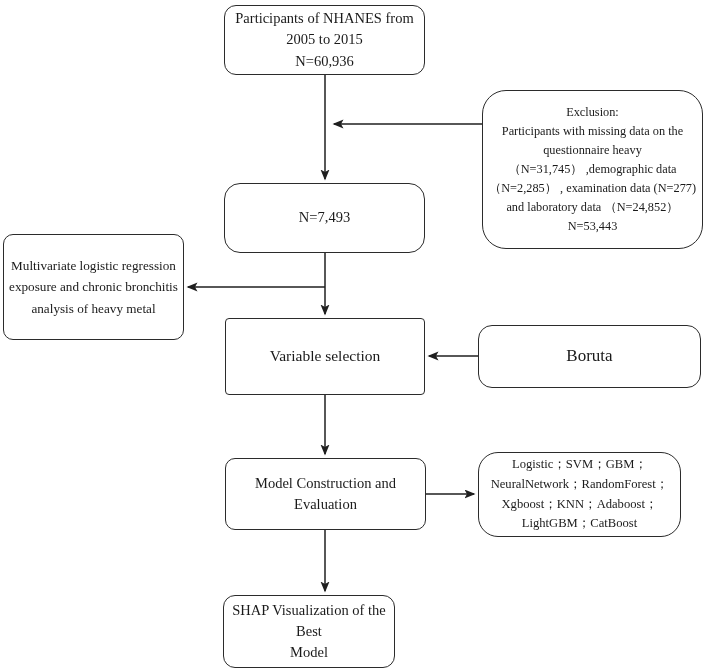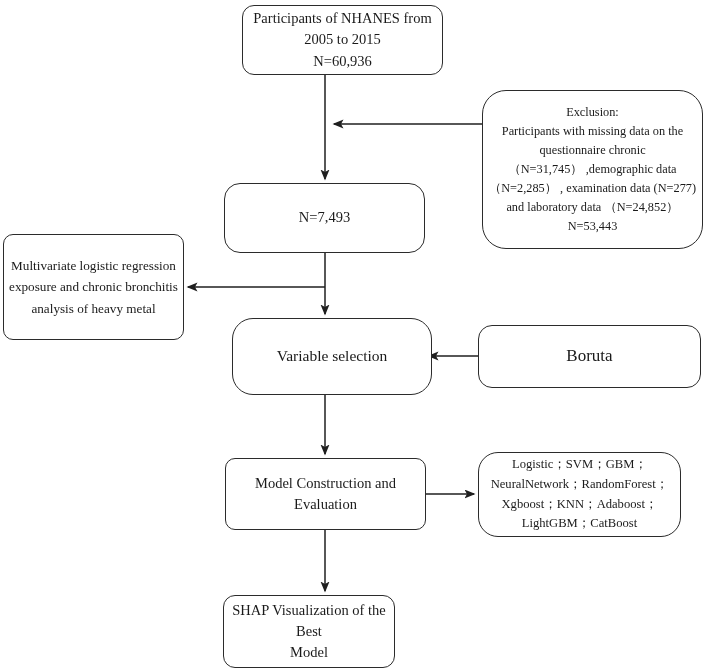--- a/index.html
+++ b/index.html
@@ -23,25 +23,25 @@
     background: #ffffff;
     display: flex;
     flex-direction: column;
     align-items: center;
     justify-content: center;
     text-align: center;
     line-height: 1.45;
   }
   .box span { display: block; }
 
-  #box-participants { left: 224px; top: 5px;  width: 201px; height: 70px; border-radius: 12px; font-size: 14.5px; margin-left: 18px; }
+  #box-participants { left: 224px; top: 5px;  width: 201px; height: 70px; border-radius: 12px; font-size: 14.5px; }
   #box-exclusion    { left: 482px; top: 42px; width: 221px; height: 159px; border-radius: 24px; font-size: 12.3px; line-height: 1.55; margin-top: 48px; }
   #box-n7493        { left: 224px; top: 183px; width: 201px; height: 70px; border-radius: 16px; font-size: 14.5px; }
   #box-multivariate { left: 3px;   top: 234px; width: 181px; height: 106px; border-radius: 10px; font-size: 13.2px; line-height: 1.6; }
-  #box-variable     { left: 232px; top: 318px; width: 200px; height: 77px;  border-radius: 21px; font-size: 15.5px; }
+  #box-variable     { left: 225px; top: 318px; width: 200px; height: 77px;  border-radius: 4px; font-size: 15.5px; }
   #box-boruta       { left: 478px; top: 325px; width: 223px; height: 63px;  border-radius: 14px; font-size: 17px; }
   #box-model        { left: 225px; top: 458px; width: 201px; height: 72px;  border-radius: 10px; font-size: 14.5px; }
   #box-modellist    { left: 478px; top: 452px; width: 203px; height: 85px;  border-radius: 20px; font-size: 12.6px; line-height: 1.55; }
   #box-shap         { left: 223px; top: 595px; width: 172px; height: 73px;  border-radius: 12px; font-size: 14.5px; }
 
   #arrow-layer {
     position: absolute;
     left: 0; top: 0;
     width: 708px;
     height: 672px;
@@ -72,21 +72,21 @@
 
   <div class="box" id="box-participants">
     <span>Participants of NHANES from</span>
     <span>2005 to 2015</span>
     <span>N=60,936</span>
   </div>
 
   <div class="box" id="box-exclusion">
     <span>Exclusion:</span>
     <span>Participants with missing data on the</span>
-    <span>questionnaire chronic</span>
+    <span>questionnaire heavy</span>
     <span>（N=31,745） ,demographic data</span>
     <span>（N=2,285） , examination data (N=277)</span>
     <span>and laboratory data （N=24,852）</span>
     <span>N=53,443</span>
   </div>
 
   <div class="box" id="box-n7493">
     <span>N=7,493</span>
   </div>
 

